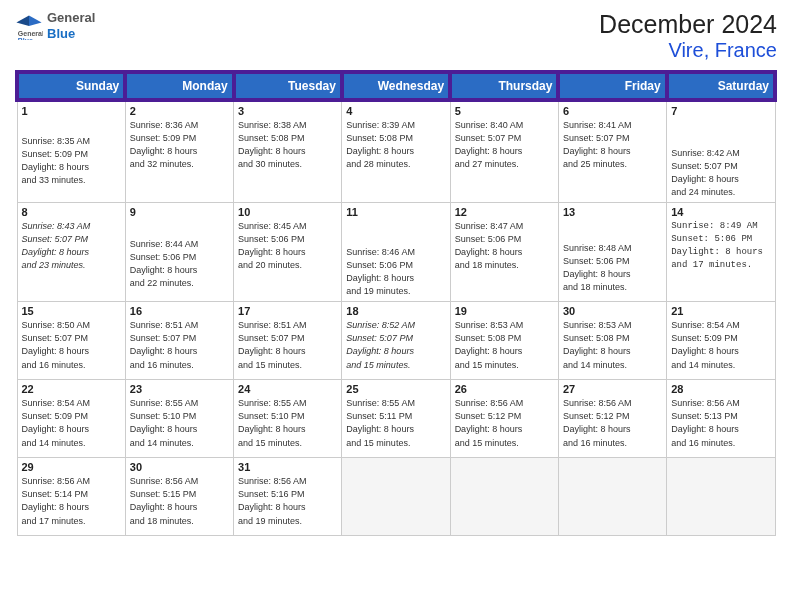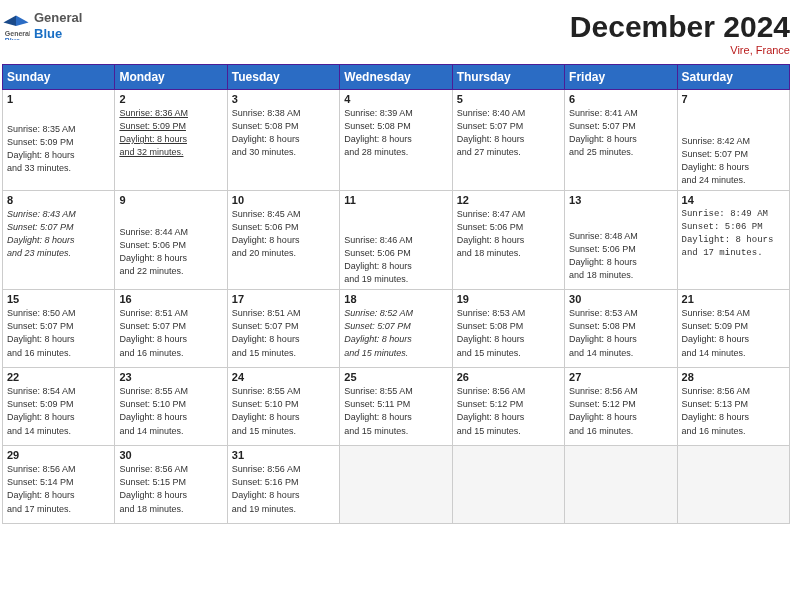--- a/index.html
+++ b/index.html
@@ -6,21 +6,21 @@
     body {
       width: 792px;
       height: 612px;
       font-family: Arial, sans-serif;
       background: #fff;
       overflow: hidden;
     }
     .page {
       width: 792px;
       height: 612px;
-      padding: 10px 2px;
+      padding: 10px 15px;
     }
     .header {
       display: flex;
       justify-content: space-between;
       align-items: flex-start;
       margin-bottom: 8px;
     }
     .logo {
       display: flex;
       align-items: center;
@@ -33,42 +33,42 @@
     .logo-general { color: #555; font-weight: bold; }
     .logo-blue { color: #1a6fc4; font-weight: bold; }
     .logo-icon {
       width: 28px;
       height: 28px;
     }
     .title-area {
       text-align: right;
     }
     .month-title {
-      font-size: 30px;
-      font-weight: bold;
+      font-size: 25px;
+      font-weight: normal;
       color: #222;
     }
     .location {
-      font-size: 11px;
-      color: #b91c1c;
+      font-size: 20px;
+      color: #1d4ed8;
     }
     
     .calendar {
       width: 100%;
       border-collapse: collapse;
       table-layout: fixed;
     }
     .calendar th {
       background-color: #2b6cc4;
       color: #fff;
       font-size: 12px;
       font-weight: bold;
       padding: 5px 4px;
-      text-align: left;
-      border: 1px solid #4c1d95;
+      text-align: right;
+      border: 4px solid #4c1d95;
     }
     .calendar td {
       border: 1px solid #ccc;
       vertical-align: top;
       padding: 3px 4px;
       font-size: 9.5px;
       color: #333;
       background: #fff;
       height: 78px;
     }
@@ -128,21 +128,21 @@
     <tr>
           <td>
             <span class="day-num">1</span>
             <div class="day-info" style="white-space: pre-line; margin-top: 18px;">Sunrise: 8:35 AM
 Sunset: 5:09 PM
 Daylight: 8 hours
 and 33 minutes.</div>
           </td>
           <td>
             <span class="day-num">2</span>
-            <div class="day-info" style="white-space: pre-line; text-decoration: underline;">Sunrise: 8:36 AM
+            <div class="day-info" style="white-space: pre-line;">Sunrise: 8:36 AM
 Sunset: 5:09 PM
 Daylight: 8 hours
 and 32 minutes.</div>
           </td>
           <td>
             <span class="day-num">3</span>
             <div class="day-info" style="white-space: pre-line;">Sunrise: 8:38 AM
 Sunset: 5:08 PM
 Daylight: 8 hours
 and 30 minutes.</div>

